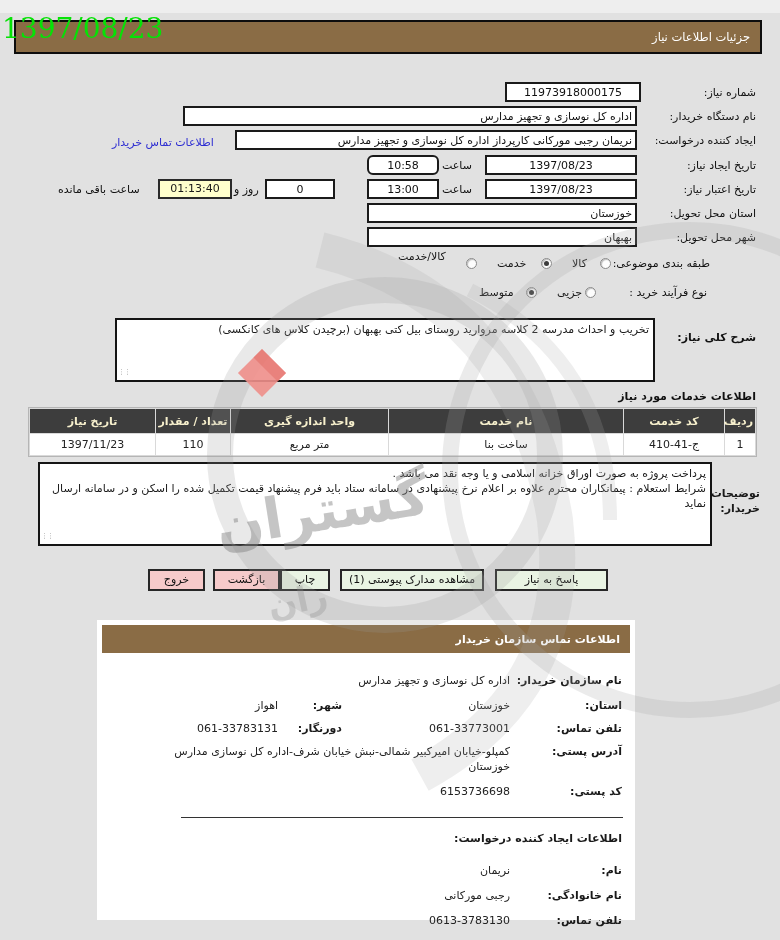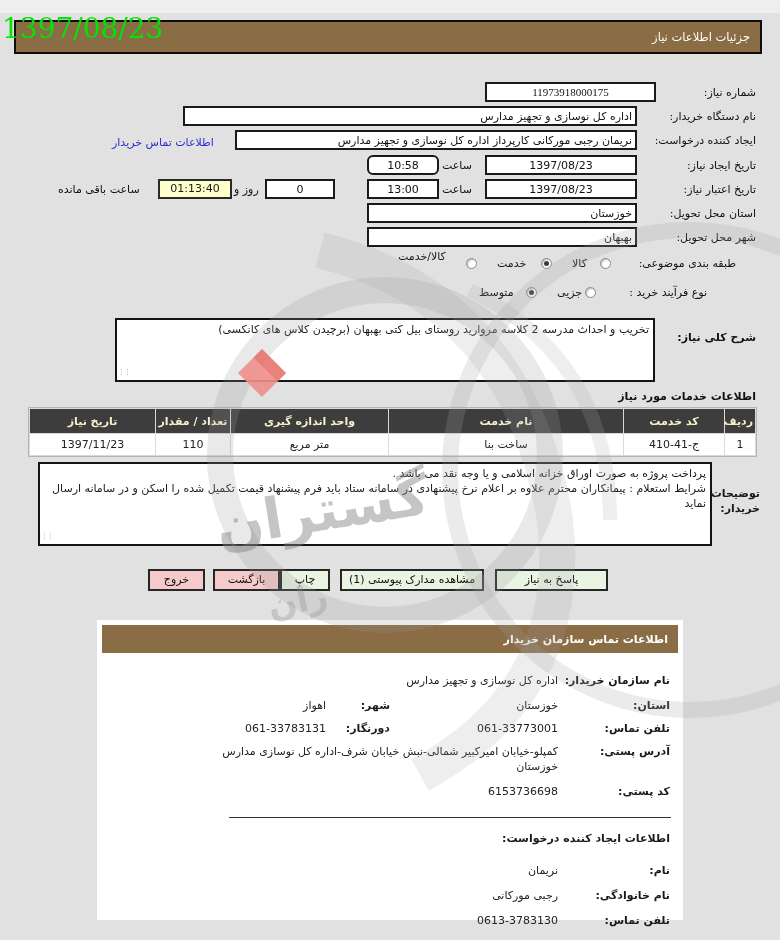--- a/index.html
+++ b/index.html
@@ -78,21 +78,21 @@
   
   .btn{
     position:absolute;top:569px;height:22px;box-sizing:border-box;
     border:2px solid #262626;font-family:"DejaVu Sans",sans-serif;font-size:11px;
     text-align:center;line-height:18px;cursor:pointer;padding:0;color:#111;
   }
   .btn.green{background:#e9f4e3;}
   .btn.pink{background:#f6caca;}
   
   #contact-panel{
-    position:absolute;left:97px;top:620px;width:586px;height:300px;
+    position:absolute;left:97px;top:620px;width:538px;height:300px;
     background:#ffffff;box-sizing:border-box;
   }
   #contact-header{
     margin:5px;height:28px;background:#8a6c45;color:#fff;font-weight:bold;
     display:flex;align-items:center;padding-right:10px;box-sizing:border-box;
   }
   .crow{display:flex;align-items:flex-start;padding:0 13px;line-height:15px;}
   .clabel{font-weight:bold;width:112px;flex:0 0 112px;}
   .clabel2{font-weight:bold;width:64px;flex:0 0 64px;}
   .cval{color:#222;}
@@ -107,21 +107,21 @@
 
 <div id="top-strip"></div>
 
 <div id="date-stamp">1397/08/23</div>
 
 <div id="main-header">
   <span>جزئیات اطلاعات نیاز</span>
 </div>
 
 <span class="flabel" style="top:85px;">شماره نیاز:</span>
-<input class="inp center" style="left: 485px; top: 82px; width: 171px; direction: ltr; font-family: Liberation Serif, serif;" readonly="" value="11973918000175">
+<input class="inp center" style="left: 505px; top: 82px; width: 136px; direction: ltr;" readonly="" value="11973918000175">
 
 <span class="flabel" style="top:109px;">نام دستگاه خریدار:</span>
 <input class="inp rtl-right" style="left: 183px; top: 106px; width: 454px;" readonly="" value="اداره کل نوسازی و تجهیز مدارس">
 
 <span class="flabel" style="top:133px;">ایجاد کننده درخواست:</span>
 <input class="inp rtl-right" style="left: 235px; top: 130px; width: 402px;" readonly="" value="نریمان رجبی مورکانی کارپرداز اداره کل نوسازی و تجهیز مدارس">
 <a href="#" id="contact-link">اطلاعات تماس خریدار</a>
 
 <span class="flabel" style="top:158px;">تاریخ ایجاد نیاز:</span>
 <input class="inp center" style="left: 485px; top: 155px; width: 152px; direction: ltr;" readonly="" value="1397/08/23">
@@ -136,21 +136,21 @@
 <span class="smalllbl" style="left:234px;top:182px;">روز و</span>
 <div class="timebox" style="left:158px;top:179px;width:74px;">01:13:40</div>
 <span class="smalllbl" style="left:58px;top:182px;">ساعت باقی مانده</span>
 
 <span class="flabel" style="top:206px;">استان محل تحویل:</span>
 <input class="inp rtl-right" style="left: 367px; top: 203px; width: 270px;" readonly="" value="خوزستان">
 
 <span class="flabel" style="top:230px;">شهر محل تحویل:</span>
 <input class="inp rtl-right" style="left: 367px; top: 227px; width: 270px;" readonly="" value="بهبهان">
 
-<span class="flabel" style="right:44px;top:256px;">طبقه بندی موضوعی:</span>
+<span class="flabel" style="right:70px;top:256px;">طبقه بندی موضوعی:</span>
 <span class="radio" style="left:600px;top:258px;"></span>
 <span class="rlabel" style="left:572px;top:257px;">کالا</span>
 <span class="radio sel" style="left:541px;top:258px;"></span>
 <span class="rlabel" style="left:497px;top:257px;">خدمت</span>
 <span class="radio" style="left:466px;top:258px;"></span>
 <span class="rlabel" style="left:398px;top:250px;">کالا/خدمت</span>
 
 <span class="flabel" style="right:73px;top:285px;">نوع فرآیند خرید :</span>
 <span class="radio" style="left:585px;top:287px;"></span>
 <span class="rlabel" style="left:557px;top:286px;">جزیی</span>

